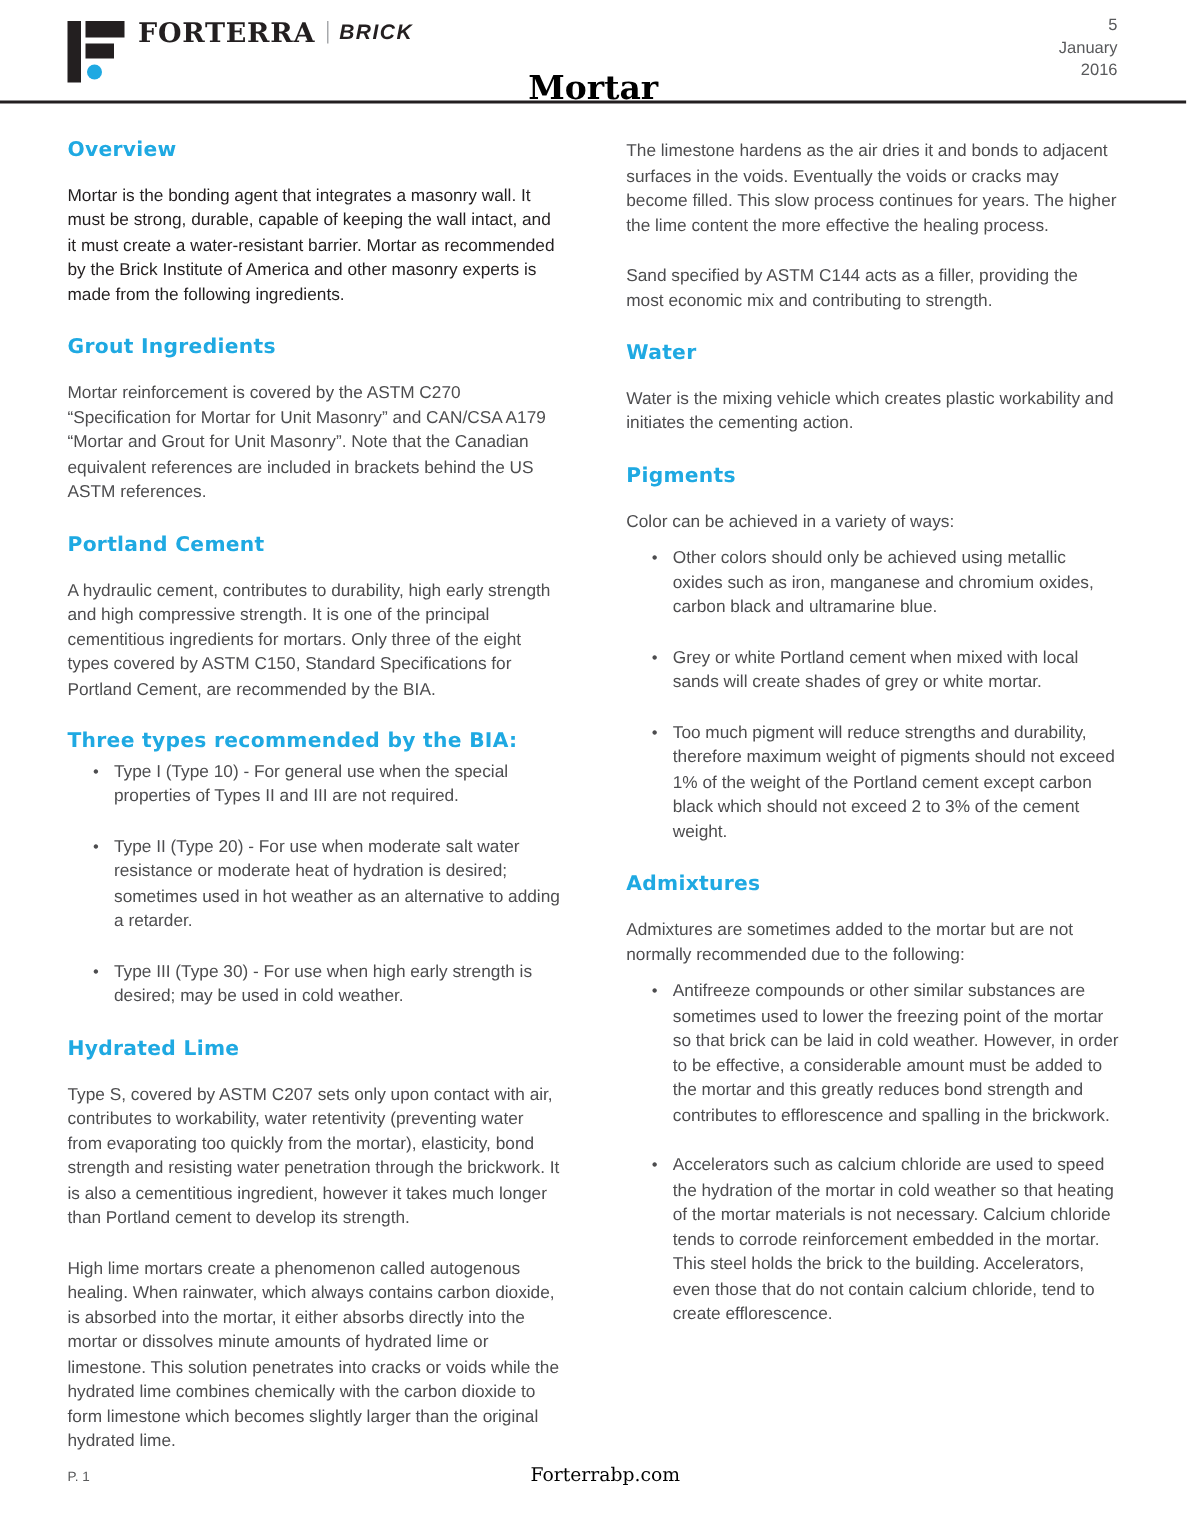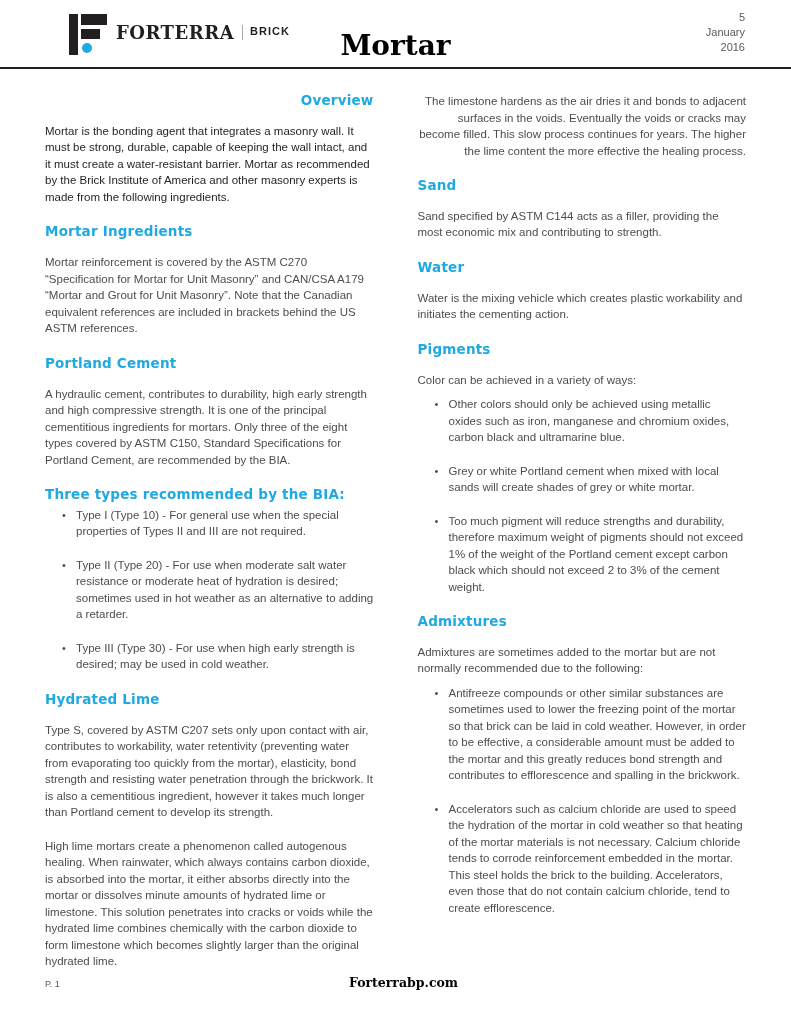--- a/index.html
+++ b/index.html
@@ -13,57 +13,57 @@
     width:791px;height:1024px;
     background:#ffffff;
     font-family:"Liberation Sans",sans-serif;
     color:var(--body);
     overflow:hidden;
     box-sizing:border-box;
   }
 
   
   .hdr{position:absolute;top:0;left:0;right:0;height:67px;}
-  .brand{position:absolute;left:45px;top:14px;display:flex;align-items:center;margin-left:24px;}
+  .brand{position:absolute;left:45px;top:14px;display:flex;align-items:flex-start;}
   .logo{position:relative;width:38px;height:41px;margin-right:9px;}
   .logo .seg{position:absolute;background:var(--dark);}
   .logo .v  {left:0;top:0;width:9px;height:41px;}
   .logo .top{left:12px;top:0;width:26px;height:11px;}
   .logo .mid{left:12px;top:15px;width:19px;height:10px;}
   .logo .dot{position:absolute;left:13px;top:29px;width:10px;height:10px;border-radius:50%;background:var(--accent);}
   .brand-name{
     font-family:"DejaVu Serif",serif;font-weight:bold;
     font-size:18px;letter-spacing:.5px;color:var(--dark);
     line-height:1;padding-bottom:3px;
   }
   .brand-divider{width:1px;height:15px;background:#a7a9ac;margin:0 7px 4px 8px;}
   .brand-sub{
-    font-weight:bold;font-size:11px;letter-spacing:1px;color:var(--dark);
-    line-height:1;padding-bottom:6px;
+    font-weight:bold;font-size:14px;letter-spacing:1px;color:var(--dark);
+    line-height:1;padding-bottom:6px;font-style:italic;
   }
   .doc-title{
-    position:absolute;left:0;right:0;top:32px;margin:0;
+    position:absolute;left:0;right:0;top:32px;margin:16px;
     text-align:center;
     font-family:"DejaVu Serif",serif;font-weight:bold;
-    font-size:28px;color:#000;line-height:1;
+    font-size:22px;color:#000;line-height:1;
   }
   .doc-date{
     position:absolute;right:46px;top:10px;
     text-align:right;font-size:11px;line-height:15px;color:#58595b;
   }
   .rule{position:absolute;top:67px;left:0;right:0;height:2px;background:var(--dark);}
 
   
   .columns{
     position:absolute;top:69px;left:0;right:0;
     padding:24px 45px 0 45px;
     display:flex;gap:44px;box-sizing:border-box;
   }
   .col{flex:1 1 0;min-width:0;}
-  .col > :first-child{margin-top:0;text-align:right;}
+  .col > :first-child{margin-top:0;}
 
   .sec-heading{
     margin:19px 0 15px 0;
     font-family:"DejaVu Sans",sans-serif;font-weight:bold;
     font-size:13.5px;line-height:1.1;letter-spacing:.2px;
     color:var(--accent);
   }
   .body-text{
     margin:0 0 17px 0;
     font-size:11.5px;line-height:16.5px;color:var(--body);
@@ -81,21 +81,21 @@
     content:"\2022";
     position:absolute;left:-14px;top:0;
     font-size:11px;color:var(--body);
   }
 
   
   .ftr{position:absolute;left:45px;right:29px;bottom:33px;height:16px;}
   .page-num{position:absolute;left:0;top:4px;font-size:9px;color:#58595b;}
   .site{
     display:block;text-align:center;
-    font-family:"DejaVu Serif",serif;font-weight:bold;
+    font-family:"DejaVu Serif",serif;font-weight:normal;
     font-size:12.5px;color:#000;line-height:16px;
   }
 </style>
 </head>
 <body>
 
 <div class="page">
 
   <div class="hdr">
     <div class="brand">
@@ -116,37 +116,36 @@
       <div>2016</div>
     </div>
   </div>
 
   <div class="rule"></div>
 
   <div class="columns">
     <section class="col">
         <h3 class="sec-heading">Overview</h3>
         <p class="body-text lead">Mortar is the bonding agent that integrates a masonry wall. It must be strong, durable, capable of keeping the wall intact, and it must create a water-resistant barrier. Mortar as recommended by the Brick Institute of America and other masonry experts is made from the following ingredients.</p>
-        <h3 class="sec-heading">Mortar Ingredients</h3>
+        <h3 class="sec-heading">Grout Ingredients</h3>
         <p class="body-text">Mortar reinforcement is covered by the ASTM C270 “Specification for Mortar for Unit Masonry” and CAN/CSA A179 “Mortar and Grout for Unit Masonry”. Note that the Canadian equivalent references are included in brackets behind the US ASTM references.</p>
         <h3 class="sec-heading">Portland Cement</h3>
         <p class="body-text">A hydraulic cement, contributes to durability, high early strength and high compressive strength. It is one of the principal cementitious ingredients for mortars. Only three of the eight types covered by ASTM C150, Standard Specifications for Portland Cement, are recommended by the BIA.</p>
         <h3 class="sec-heading">Three types recommended by the BIA:</h3>
         <ul class="bullets">
           <li>Type I (Type 10) - For general use when the special properties of Types II and III are not required.</li>
           <li>Type II (Type 20) - For use when moderate salt water resistance or moderate heat of hydration is desired; sometimes used in hot weather as an alternative to adding a retarder.</li>
           <li>Type III (Type 30) - For use when high early strength is desired; may be used in cold weather.</li>
         </ul>
         <h3 class="sec-heading">Hydrated Lime</h3>
         <p class="body-text">Type S, covered by ASTM C207 sets only upon contact with air, contributes to workability, water retentivity (preventing water from evaporating too quickly from the mortar), elasticity, bond strength and resisting water penetration through the brickwork. It is also a cementitious ingredient, however it takes much longer than Portland cement to develop its strength.</p>
         <p class="body-text">High lime mortars create a phenomenon called autogenous healing. When rainwater, which always contains carbon dioxide, is absorbed into the mortar, it either absorbs directly into the mortar or dissolves minute amounts of hydrated lime or limestone. This solution penetrates into cracks or voids while the hydrated lime combines chemically with the carbon dioxide to form limestone which becomes slightly larger than the original hydrated lime.</p>
       </section>
     <section class="col">
         <p class="body-text">The limestone hardens as the air dries it and bonds to adjacent surfaces in the voids. Eventually the voids or cracks may become filled. This slow process continues for years. The higher the lime content the more effective the healing process.</p>
-        <h3 class="sec-heading">Sand</h3>
         <p class="body-text">Sand specified by ASTM C144 acts as a filler, providing the most economic mix and contributing to strength.</p>
         <h3 class="sec-heading">Water</h3>
         <p class="body-text">Water is the mixing vehicle which creates plastic workability and initiates the cementing action.</p>
         <h3 class="sec-heading">Pigments</h3>
         <p class="body-text">Color can be achieved in a variety of ways:</p>
         <ul class="bullets">
           <li>Other colors should only be achieved using metallic oxides such as iron, manganese and chromium oxides, carbon black and ultramarine blue.</li>
           <li>Grey or white Portland cement when mixed with local sands will create shades of grey or white mortar.</li>
           <li>Too much pigment will reduce strengths and durability, therefore maximum weight of pigments should not exceed 1% of the weight of the Portland cement except carbon black which should not exceed 2 to 3% of the cement weight.</li>
         </ul>

